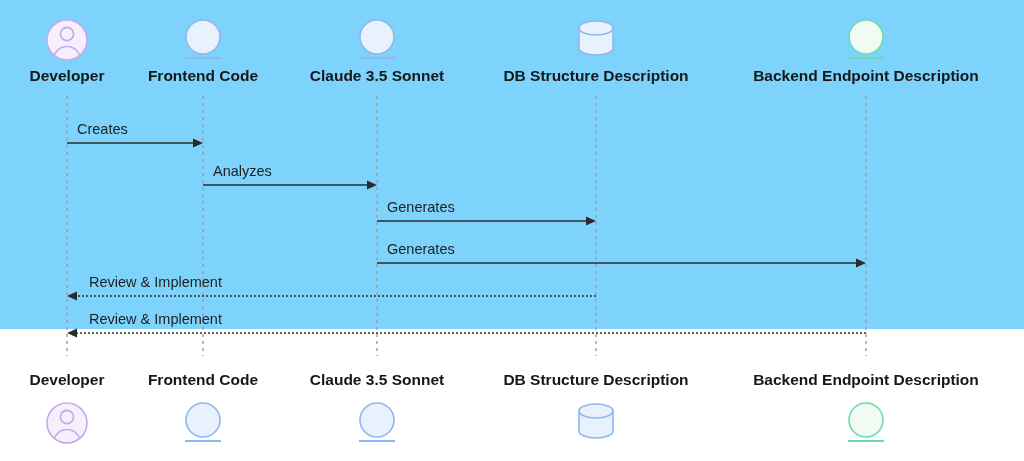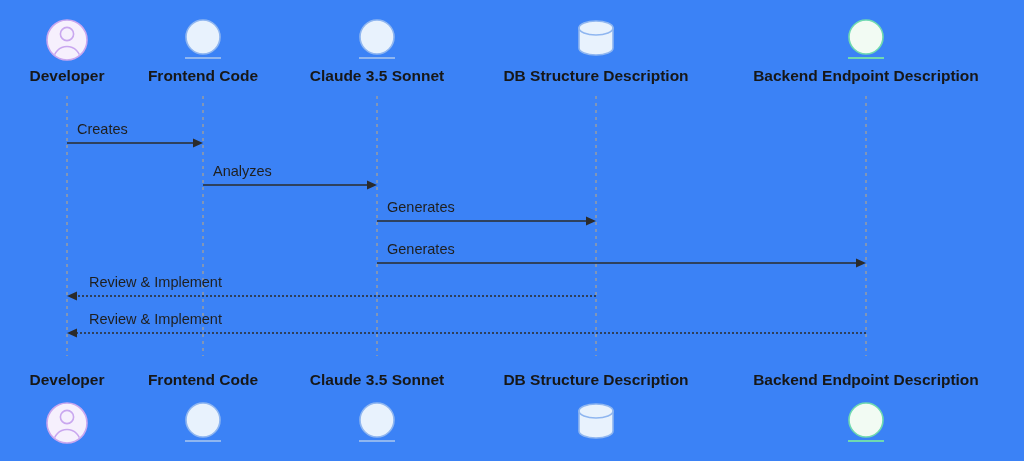--- a/index.html
+++ b/index.html
@@ -9,22 +9,22 @@
   }
   body {
     font-family: "Liberation Sans", sans-serif;
     width: 1024px;
     height: 461px;
     overflow: hidden;
   }
   #diagram-root {
     position: relative;
     width: 1024px;
-    height: 461px;
-    background: #3b82f6;
+    height: 329px;
+    background: #7dd3fc;
     text-align: center;
   }
   svg.diagram-canvas {
     display: block;
     width: 1024px;
     height: 461px;
   }
   .participant-label {
     font-family: "Liberation Sans", sans-serif;
     font-size: 15.5px;

